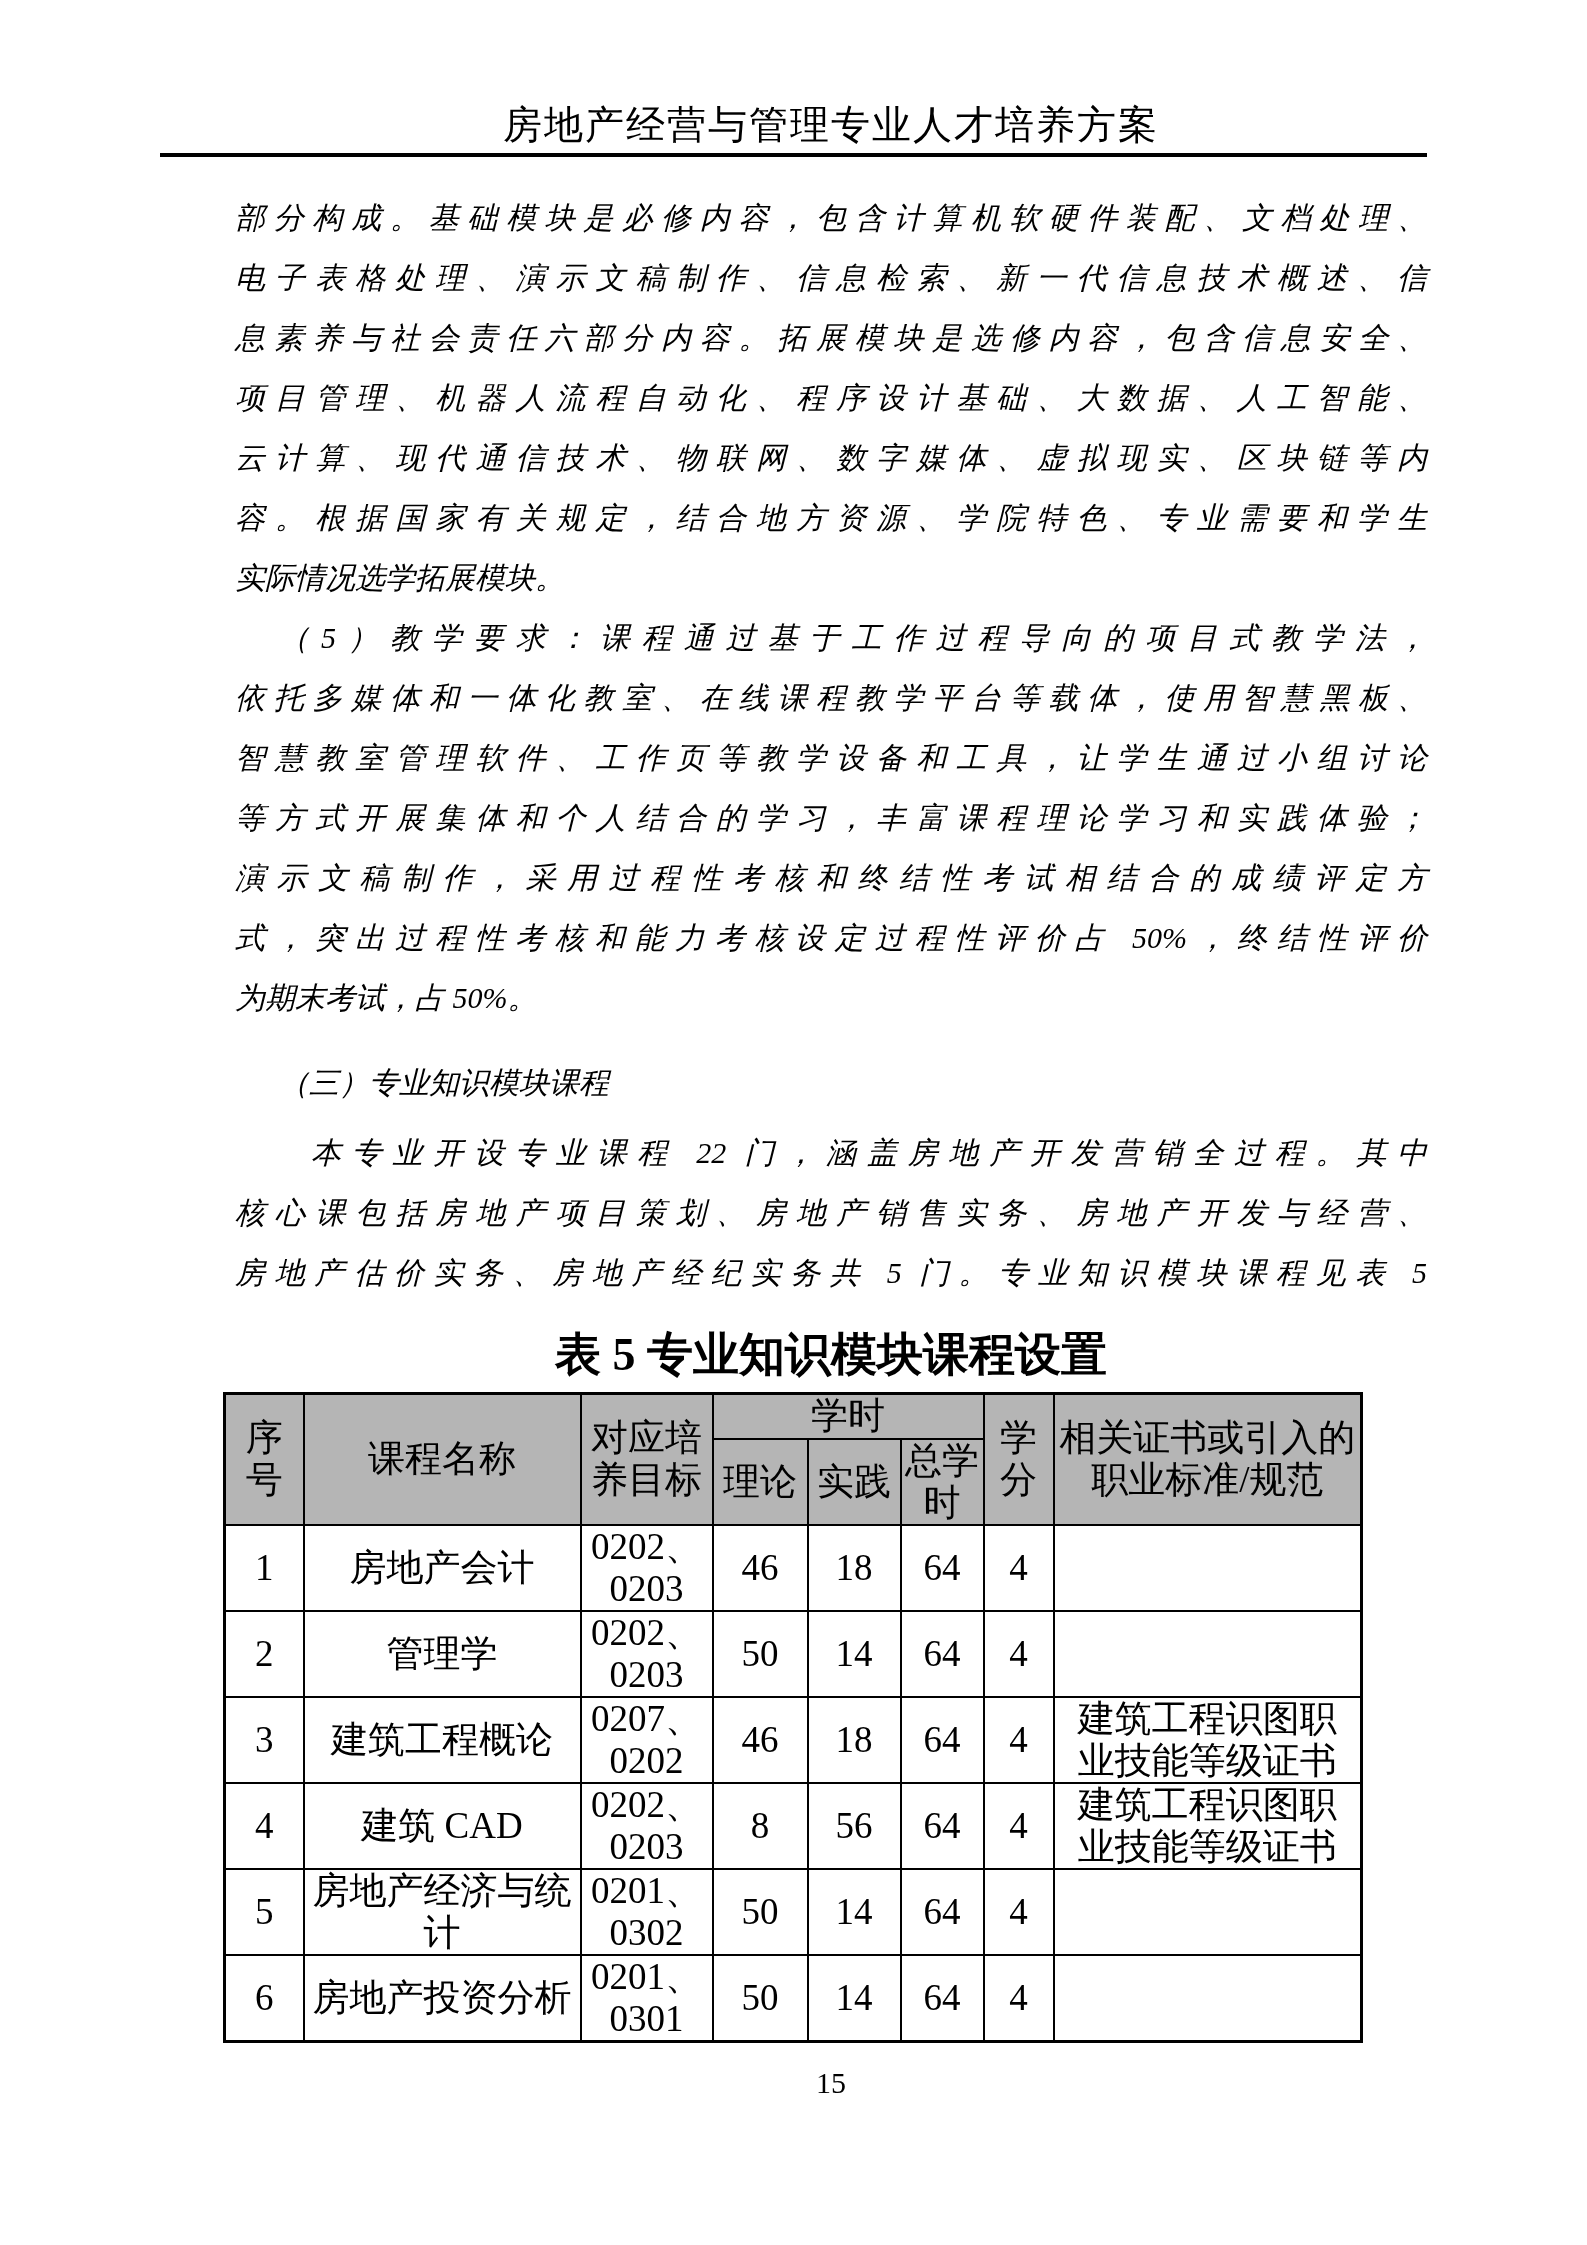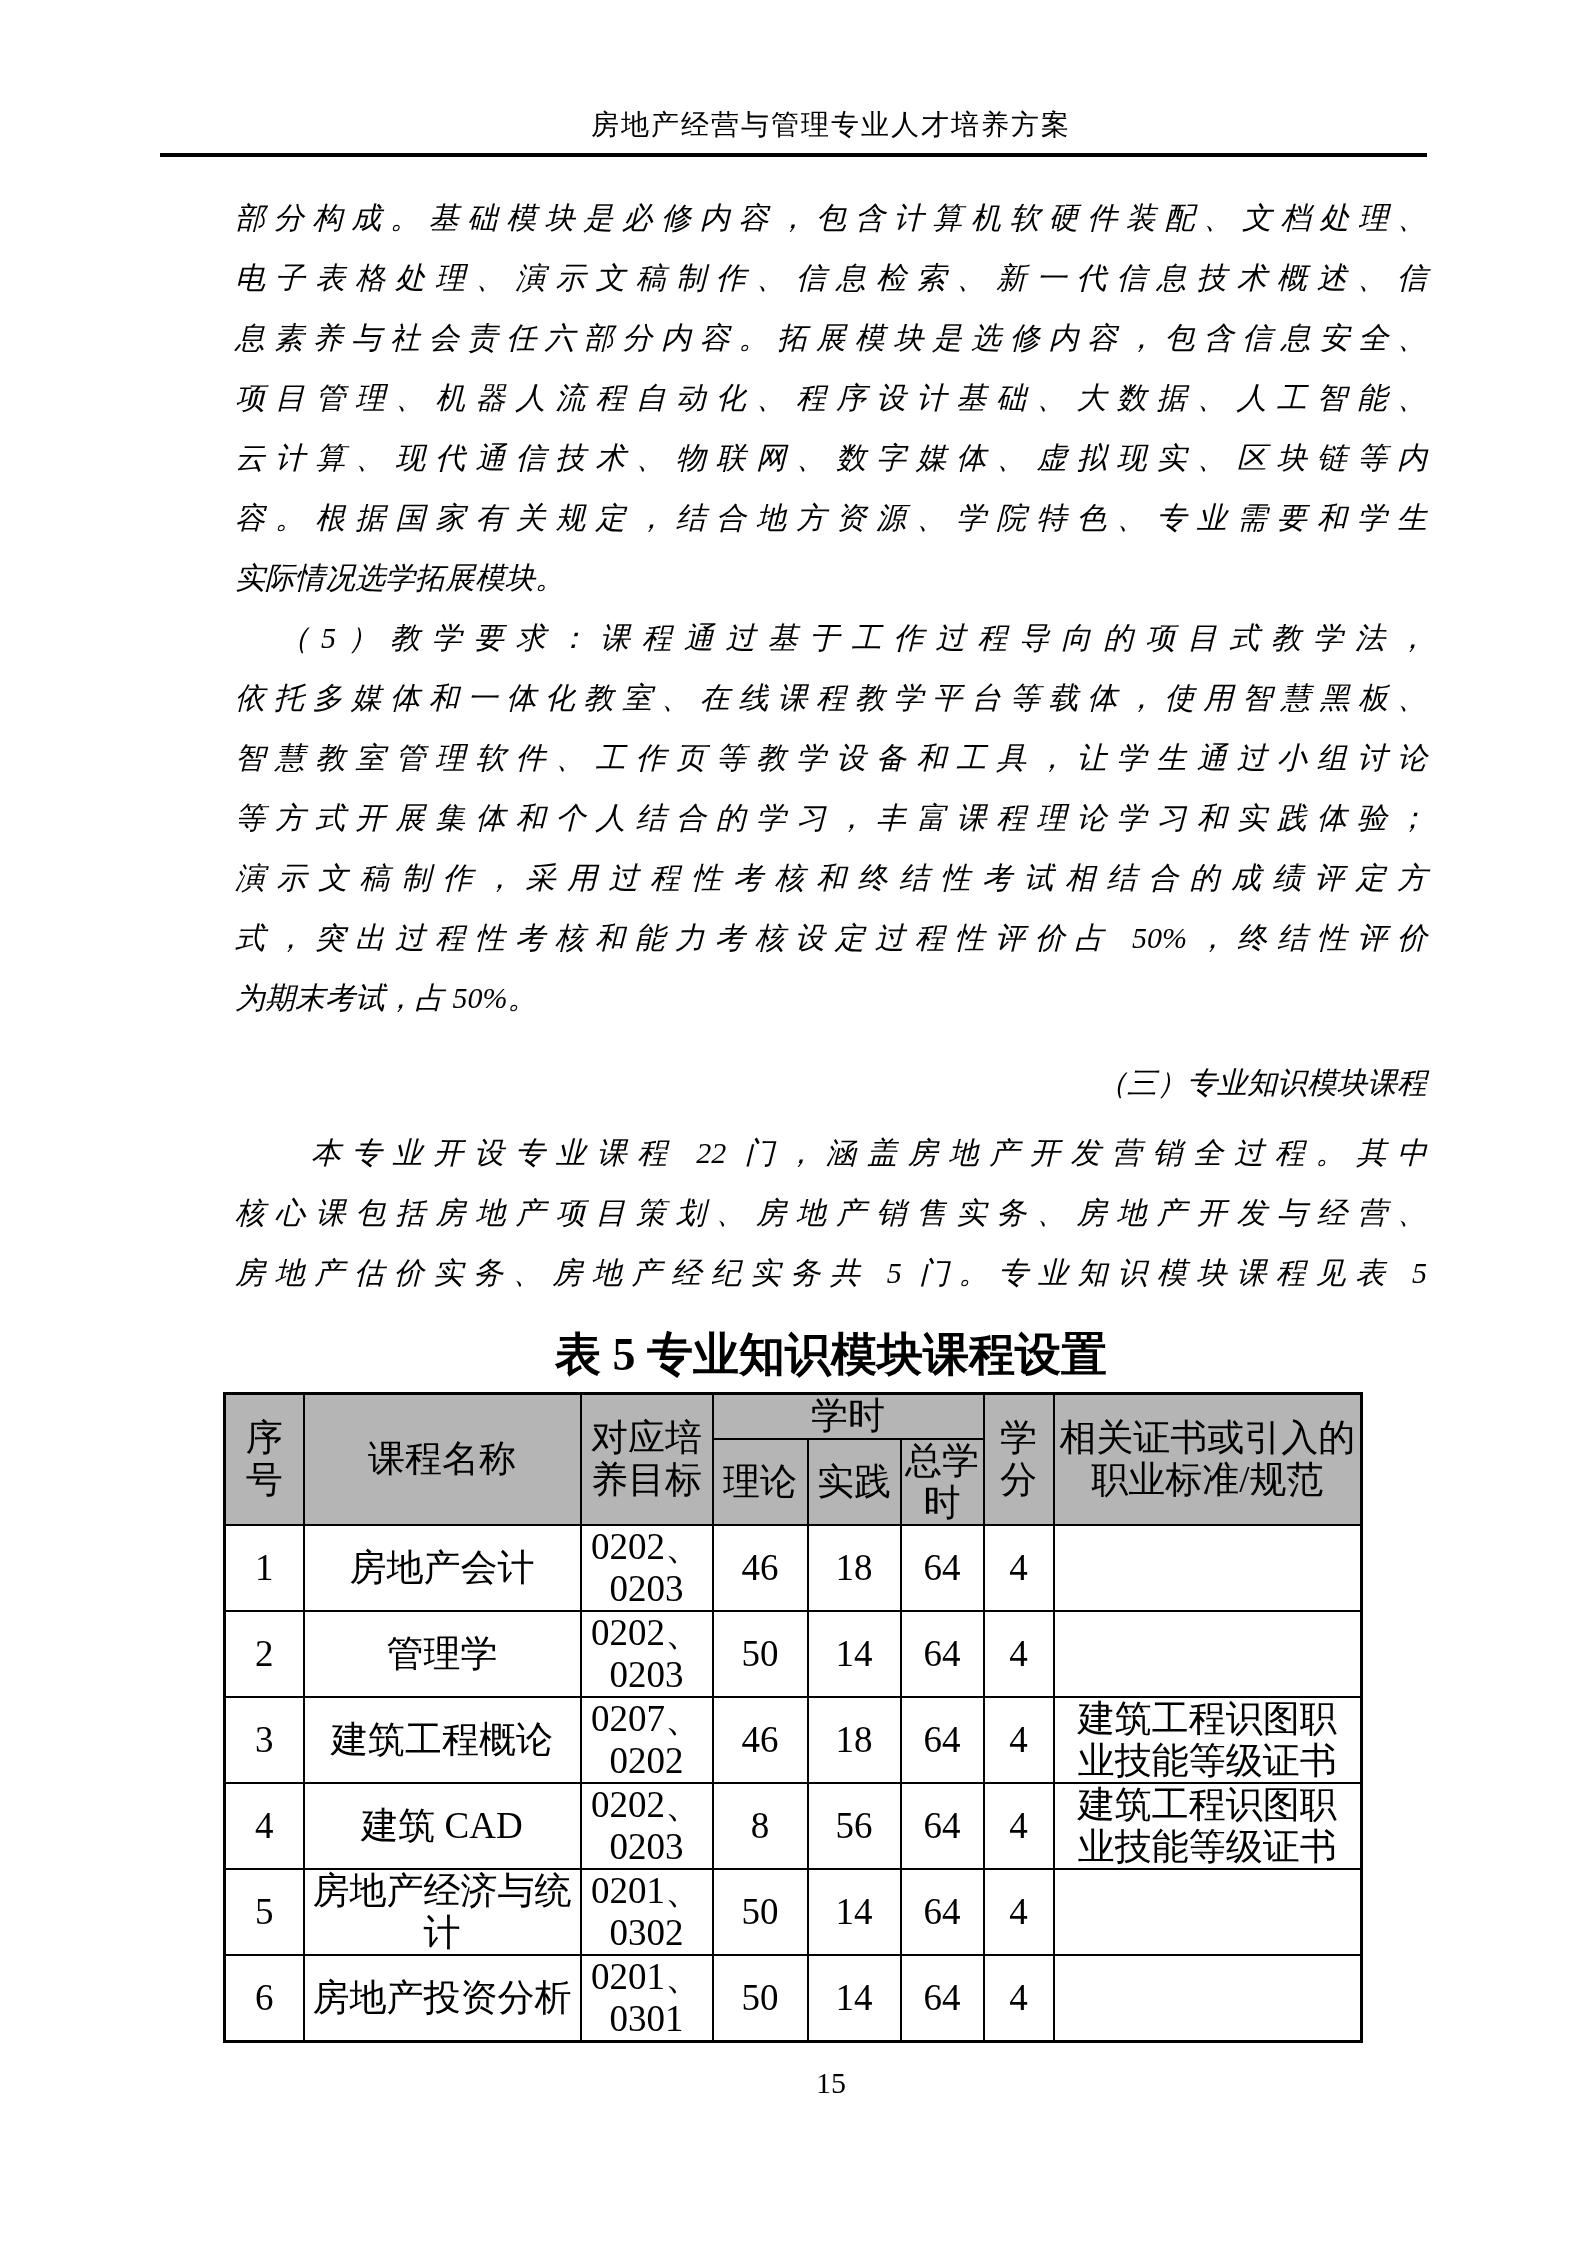--- a/index.html
+++ b/index.html
@@ -3,30 +3,30 @@
 <meta charset="utf-8">
 <style>
   html,body{margin:0;padding:0;}
   body{
     width:1587px;height:2245px;background:#ffffff;color:#000;
     font-family:"Liberation Serif","DejaVu Serif",serif;
     position:relative;overflow:hidden;
   }
   .doc-header-title{
     margin:110px 160px 1px 235px;
-    text-align:center;font-size:28px;line-height:30px;letter-spacing:2px;
+    text-align:center;font-size:39px;line-height:30px;letter-spacing:2px;
   }
   .doc-header-rule{
     margin:13px 160px 0 160px;height:0;
     border-top:4px solid #000;
   }
   .body-lines{margin:31px 160px 0 235px;}
   .line{font-size:30px;line-height:60px;white-space:normal;font-style:italic;}
   .line.j{text-align:justify;text-align-last:justify;}
-  .line.ind1{padding-left:44px;text-align:right;}
+  .line.ind1{padding-left:44px;}
   .line.ind2{padding-left:76px;}
   .table-caption{
     margin:22px 160px 0 235px;text-align:center;
     font-size:46px;line-height:60px;font-weight:bold;
   }
   table.course-table{
     margin:7px 0 0 223px;width:1137px;table-layout:fixed;
     border-collapse:collapse;border:3px solid #000;
   }
   .course-table th,.course-table td{

